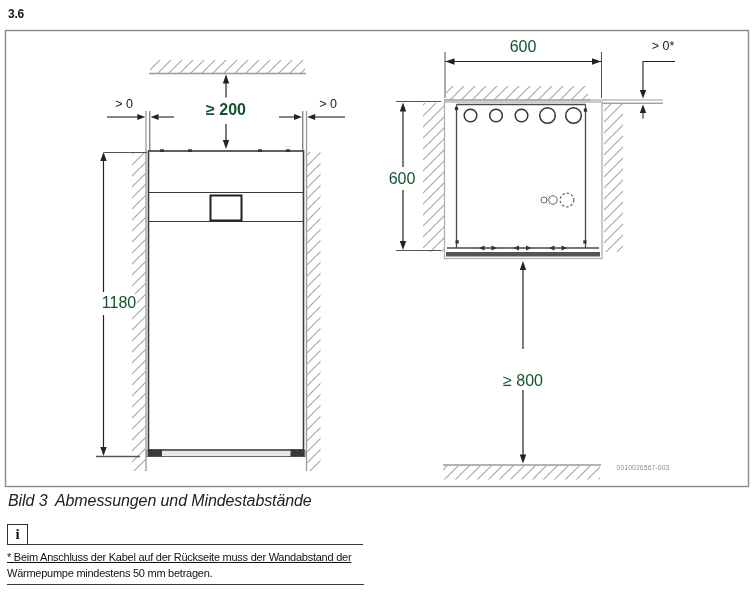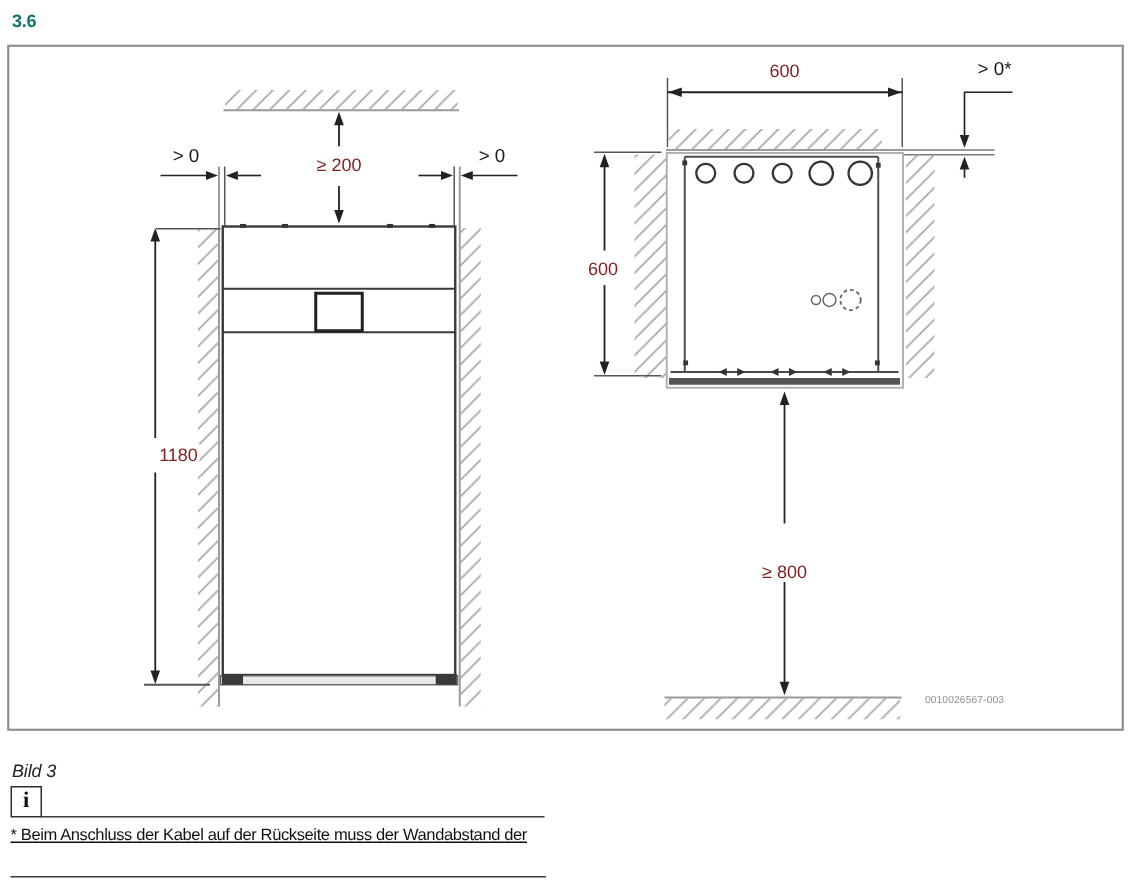--- a/index.html
+++ b/index.html
@@ -1,23 +1,23 @@
 <!DOCTYPE html>
 <html><head>
 <meta charset="utf-8">
 <style>
   html,body{margin:0;padding:0;background:#fff;}
   #page{position:relative;width:756px;height:592px;background:#fff;overflow:hidden;
         font-family:"Liberation Sans",sans-serif;color:#1a1a1a;}
   .abs{position:absolute;white-space:nowrap;}
   .ctr{transform:translate(-50%,-50%);}
-  .h-title{font-weight:bold;font-size:12px;letter-spacing:-0.2px;color:#0f766e;}
-  .dim{font-size:12px;color:#7f1d1d;background:#fff;padding:0 1px;}
+  .h-title{font-weight:bold;font-size:12px;letter-spacing:-0.2px;color:#0f172a;}
+  .dim{font-size:16px;color:#14532d;background:#fff;padding:0 1px;}
   .dim-sm{font-size:12.5px;color:#1a1a1a;background:#fff;}
-  .caption{font-style:italic;font-size:12px;color:#222;letter-spacing:-0.1px;margin-top:15px;}
+  .caption{font-style:italic;font-size:16px;color:#222;letter-spacing:-0.1px;}
   .drawnum{font-size:6.8px;color:#8d8d8d;letter-spacing:0.1px;}
   .footnote{font-size:11px;letter-spacing:-0.25px;color:#111;line-height:15.5px;}
   #info-box{position:absolute;left:7px;top:524px;width:19px;height:19px;
             border:1.7px solid #2e2e2e;display:flex;align-items:center;justify-content:center;}
   #info-box span{font-family:"Liberation Serif",serif;font-weight:bold;font-size:15px;color:#111;line-height:1;}
   .rule{position:absolute;height:0;}
   #rule-note{left:27px;top:543.6px;width:336px;border-top:1.4px solid #3a3a3a;}
   #rule-bottom{left:7px;top:584px;width:357px;border-top:1.7px solid #3a3a3a;}
   svg{position:absolute;left:0;top:0;}
 </style>
@@ -169,31 +169,33 @@
       </g>
       <polygon points="523,261 519.8,270 526.2,270" fill="#222"></polygon>
       <polygon points="523,463.5 519.8,454.5 526.2,454.5" fill="#222"></polygon>
 
       <line x1="443" y1="465" x2="601" y2="465" stroke="#9a9a9a" stroke-width="1.3"></line>
       <rect x="443" y="465.5" width="157" height="14" fill="url(#hatchP)"></rect>
     </g>
   </svg>
 
   <div class="abs dim-sm ctr" style="left:124px;top:104px;">&gt; 0</div>
-  <div class="abs dim ctr" style="left:226px;top:110px;">≥ 200</div>
+  <div class="abs dim ctr" style="left:226px;top:110px;font-weight:bold;">≥ 200</div>
   <div class="abs dim-sm ctr" style="left:328px;top:104px;">&gt; 0</div>
   <div class="abs dim ctr" style="left:119px;top:303px;">1180</div>
   <div class="abs dim ctr" style="left:523px;top:47px;">600</div>
   <div class="abs dim-sm ctr" style="left:663px;top:46px;">&gt; 0*</div>
   <div class="abs dim ctr" style="left:402px;top:179px;">600</div>
   <div class="abs dim ctr" style="left:523px;top:361px;margin-top:20px;">≥ 800</div>
   <div class="abs drawnum ctr" style="left:643px;top:467px;">0010026567-003</div>
 
   <div class="abs caption" style="left:8px;top:492px;">Bild 3</div>
+  <div class="abs caption" style="left:55px;top:492px;">Abmessungen und Mindestabstände</div>
 
   <div id="info-box">
     <span>i</span>
   </div>
   <div id="rule-note" class="rule"></div>
   <div class="abs footnote" style="left:7px;top:550px;text-decoration:underline;">* Beim Anschluss der Kabel auf der Rückseite muss der Wandabstand der</div>
+  <div class="abs footnote" style="left:7px;top:565.5px;">Wärmepumpe mindestens 50 mm betragen.</div>
   <div id="rule-bottom" class="rule"></div>
 
 </div>
 
 </body></html>

